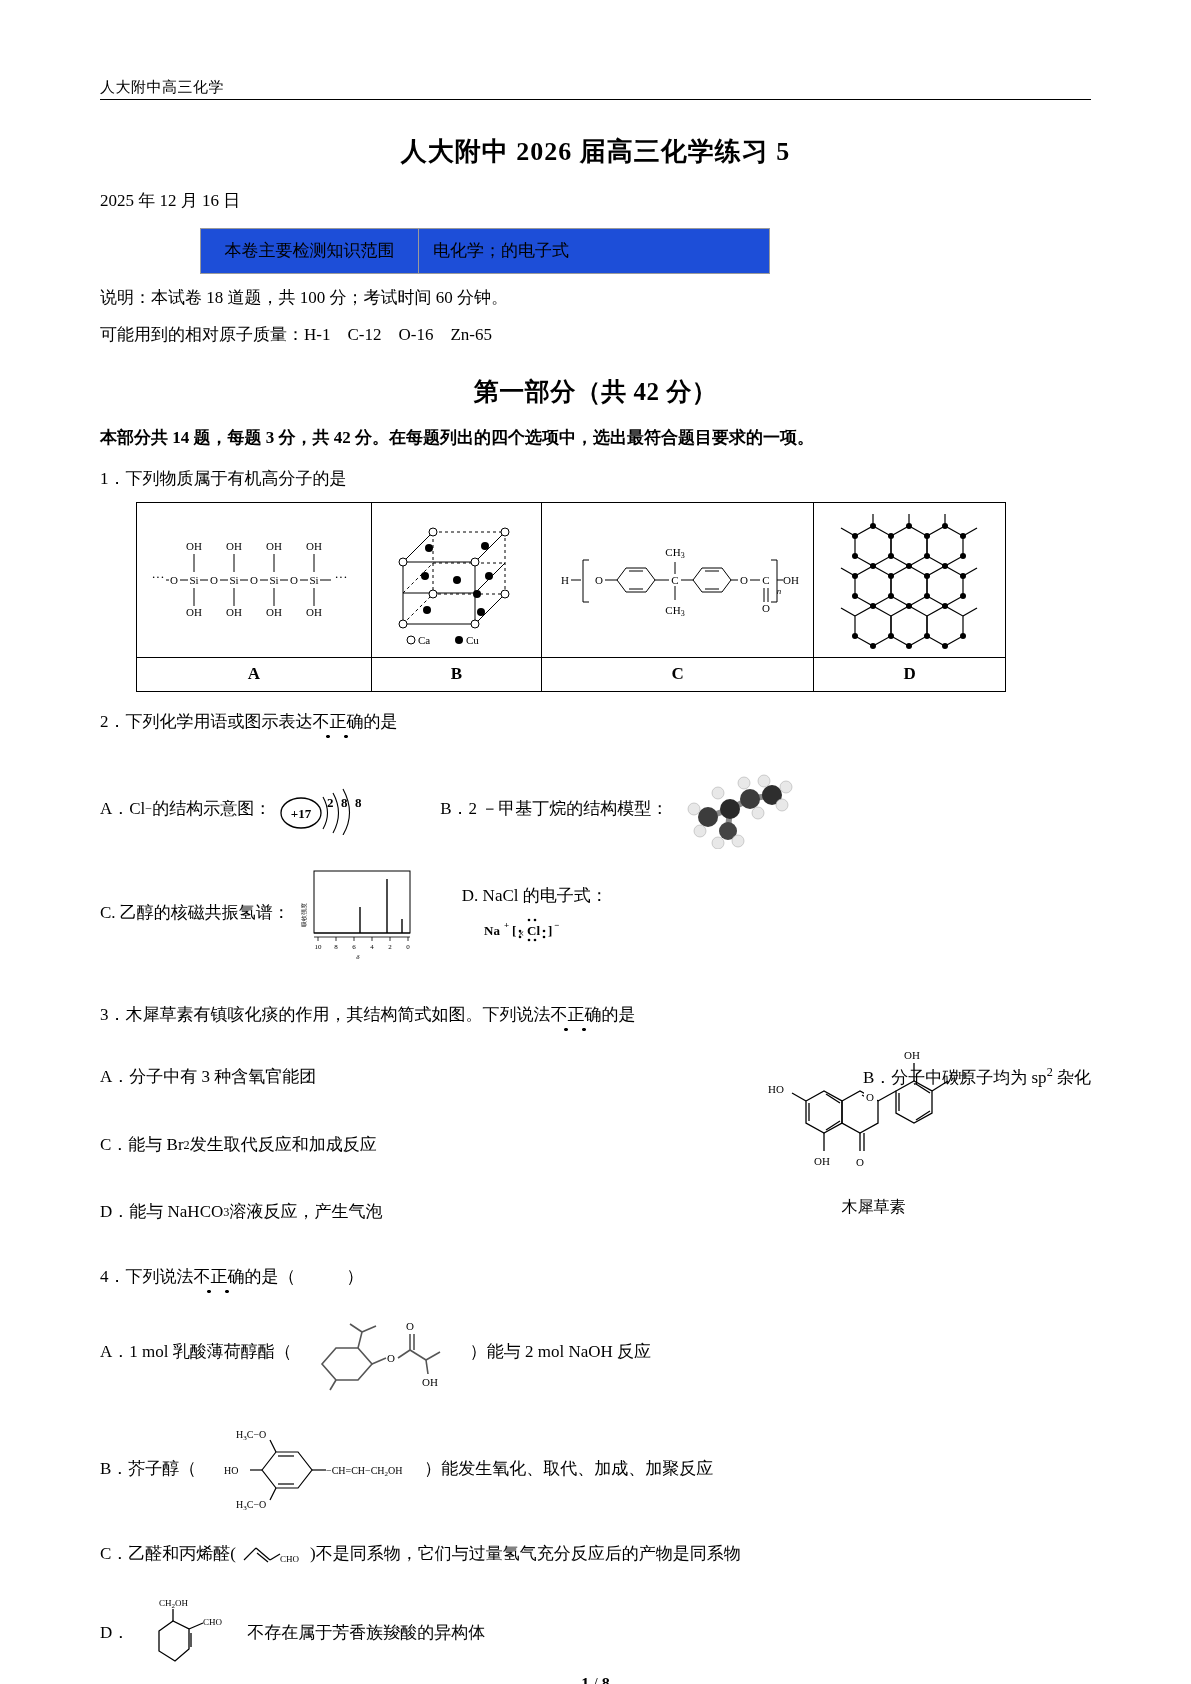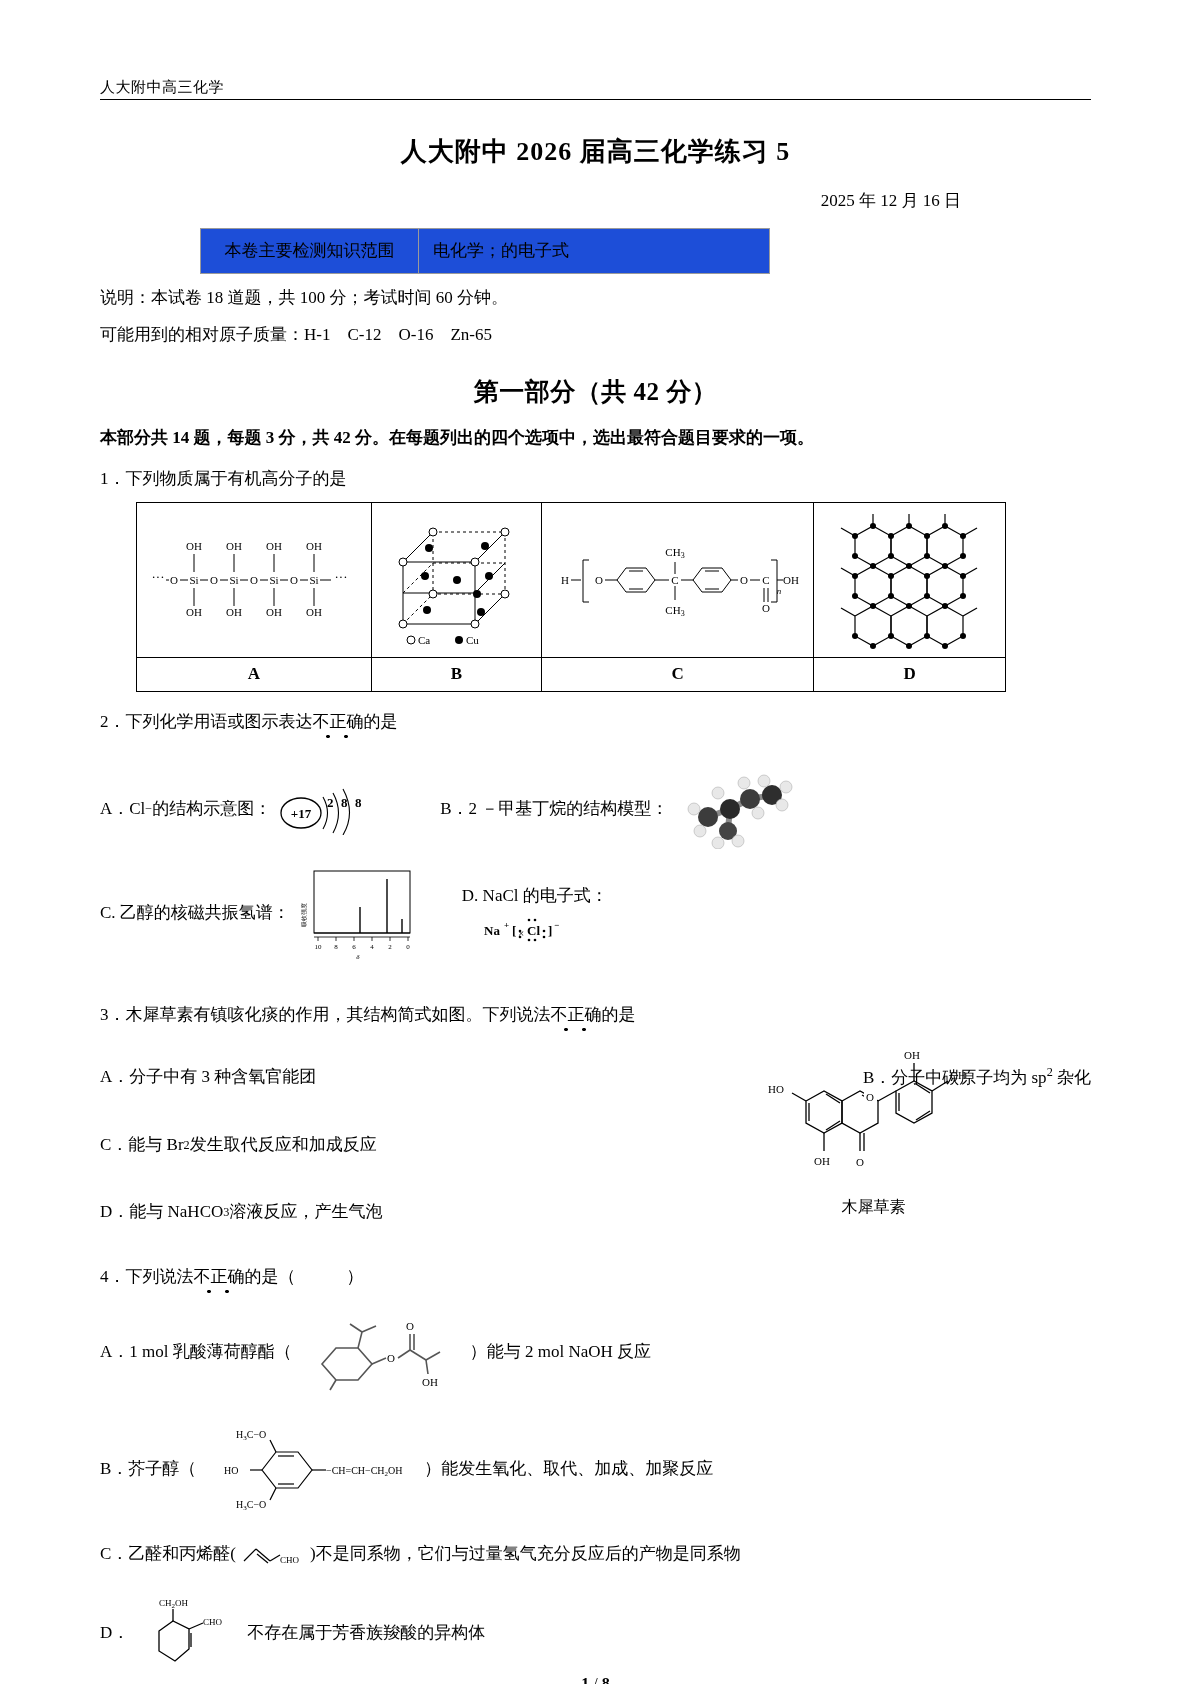--- a/index.html
+++ b/index.html
@@ -29,21 +29,20 @@
   }
   
   .doc-title {
     text-align: center;
     font-size: 26px;
     font-weight: bold;
     letter-spacing: 1px;
     margin: 6px 0 20px 0;
   }
   .doc-date {
-    text-align: right;
     font-size: 17px;
     padding-right: 130px;
     margin-bottom: 16px;
   }
   
   .scope-wrap { display: flex; justify-content: flex-start; padding-left: 100px; }
   .scope-table {
     border-collapse: collapse;
     width: 570px;
     background: #1d4ed8;
@@ -587,21 +586,21 @@
       <g font-family="Liberation Serif, serif" font-size="10" fill="#000">
         <text x="24" y="50">HO</text>
         <text x="36" y="14">H<tspan font-size="7" dy="2">3</tspan><tspan dy="-2">C−O</tspan></text>
         <text x="36" y="84">H<tspan font-size="7" dy="2">3</tspan><tspan dy="-2">C−O</tspan></text>
         <text x="126" y="50">−CH=CH−CH<tspan font-size="7" dy="2">2</tspan><tspan dy="-2">OH</tspan></text>
       </g>
     </svg>
     <span>）能发生氧化、取代、加成、加聚反应</span>
   </div>
 
-  <div class="opt" style="margin-top:24px;align-items:flex-end;">
+  <div class="opt" style="margin-top:24px;">
     <span>C．乙醛和丙烯醛(</span>
     <svg class="inline-struct" width="66" height="28" viewBox="0 0 66 28">
       <g stroke="#000" stroke-width="1.2" fill="none">
         <line x1="4" y1="20" x2="16" y2="8"></line>
         <line x1="16" y1="8" x2="30" y2="20"></line>
         <line x1="17" y1="13" x2="28" y2="22"></line>
         <line x1="30" y1="20" x2="40" y2="14"></line>
       </g>
       <text x="40" y="22" font-family="Liberation Serif, serif" font-size="9" fill="#000">CHO</text>
     </svg>

